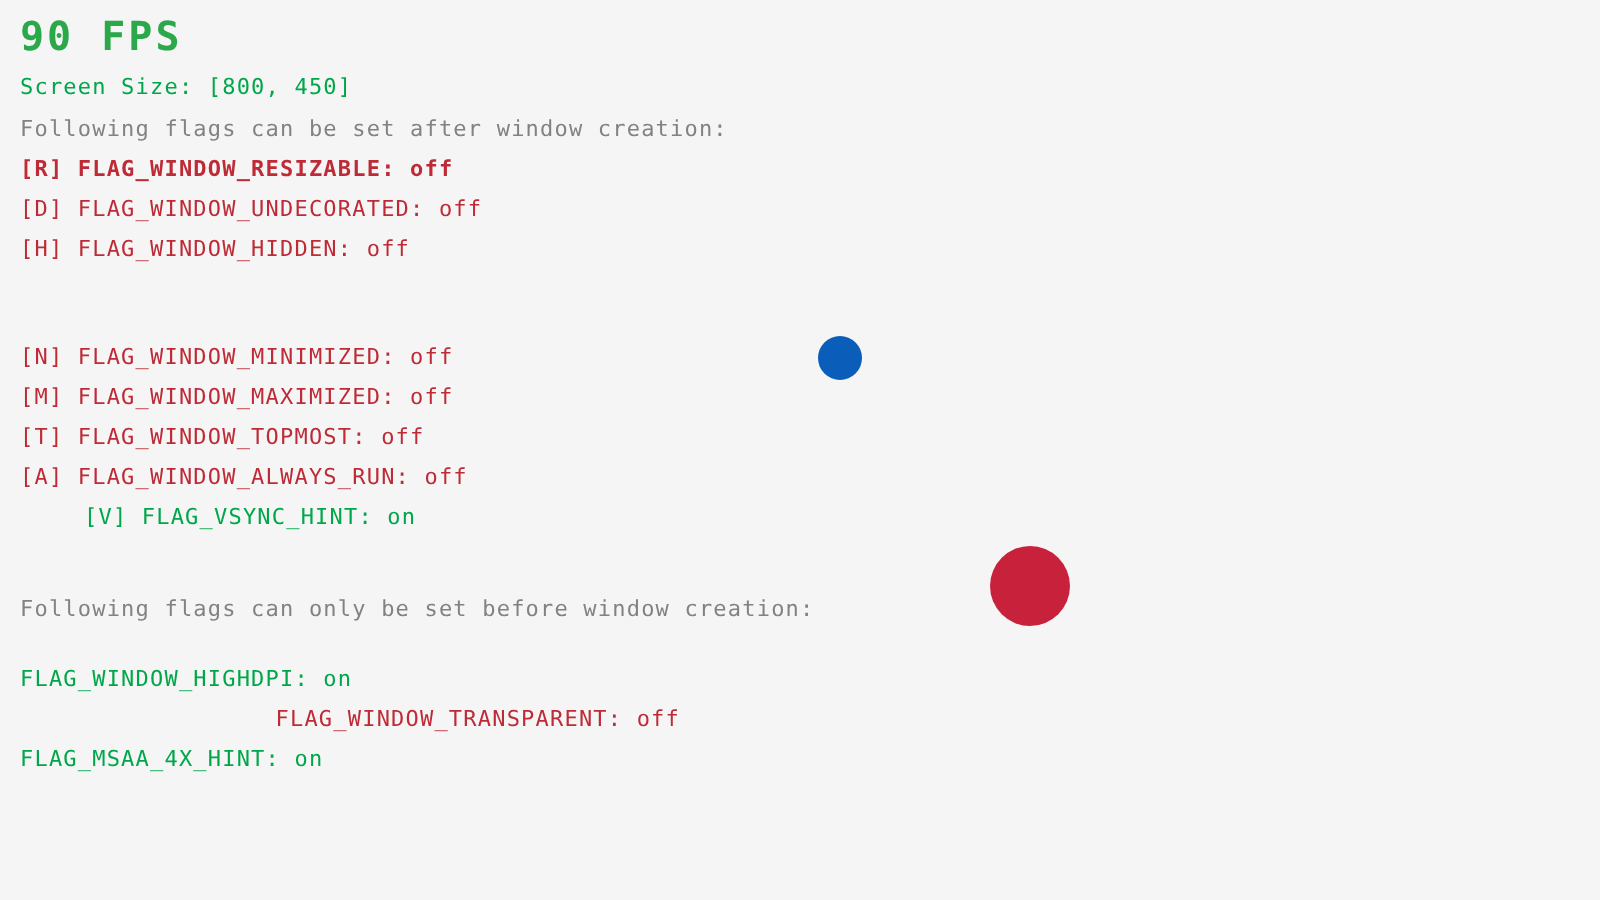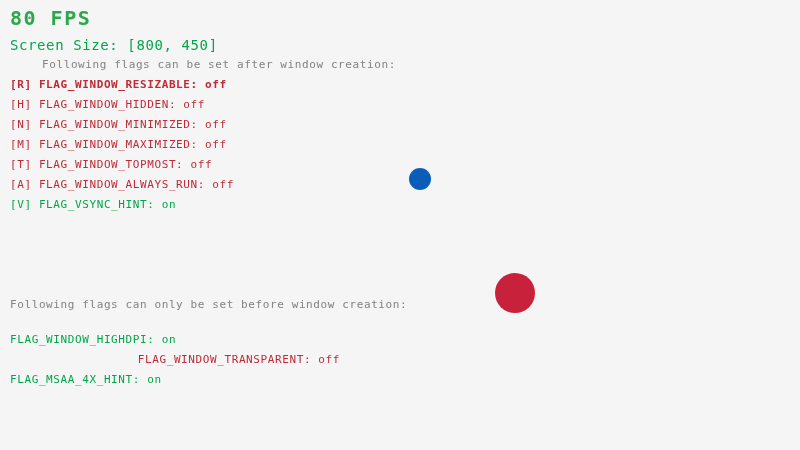--- a/index.html
+++ b/index.html
@@ -32,32 +32,32 @@
     top: 8px;
     font-size: 20px;
     font-weight: bold;
     color: #2ba84a;
     letter-spacing: 1.5px;
   }
 
   #screen-size {
     left: 10px;
     top: 38px;
-    font-size: 14px;
+    font-size: 11px;
     color: #00a74a;
     letter-spacing: 0.6px;
   }
 
   .section-heading {
     left: 10px;
     font-size: 11px;
     color: #828282;
     letter-spacing: 0.6px;
   }
-  #heading-after  { top: 59px; margin-left: 32px; }
+  #heading-after  { top: 59px; }
   #heading-before { top: 299px; }
 
   
   #flag-list-after {
     position: absolute;
     left: 10px;
     top: 79px;
     width: 330px;
   }
   #flag-list-before {
@@ -94,34 +94,35 @@
     left: 495px;
     top: 273px;
     background: #c8213c;
   }
 </style>
 </head>
 <body>
 
 <div id="app" style="background: rgb(245, 245, 245);">
 
-  <div class="txt" id="fps-counter" style="color: rgb(43, 168, 74);">80 FPS</div>
+  <div class="txt" id="fps-counter" style="color: rgb(43, 168, 74);">90 FPS</div>
 
   <div class="txt" id="screen-size" style="color: rgb(0, 167, 74);">Screen Size: [800, 450]</div>
 
   <div class="txt section-heading" id="heading-after" style="color: rgb(130, 130, 130);">Following flags can be set after window creation:</div>
 
   <div id="flag-list-after">
       <div class="flag-row off" style="color: rgb(190, 43, 55); font-weight: bold;">[R] FLAG_WINDOW_RESIZABLE: off</div>
+      <div class="flag-row off" style="color: rgb(190, 43, 55);">[D] FLAG_WINDOW_UNDECORATED: off</div>
       <div class="flag-row off" style="color: rgb(190, 43, 55);">[H] FLAG_WINDOW_HIDDEN: off</div>
-      <div class="flag-row off" style="color: rgb(190, 43, 55);">[N] FLAG_WINDOW_MINIMIZED: off</div>
+      <div class="flag-row off" style="color: rgb(190, 43, 55); margin-top: 34px;">[N] FLAG_WINDOW_MINIMIZED: off</div>
       <div class="flag-row off" style="color: rgb(190, 43, 55);">[M] FLAG_WINDOW_MAXIMIZED: off</div>
       <div class="flag-row off" style="color: rgb(190, 43, 55);">[T] FLAG_WINDOW_TOPMOST: off</div>
       <div class="flag-row off" style="color: rgb(190, 43, 55);">[A] FLAG_WINDOW_ALWAYS_RUN: off</div>
-      <div class="flag-row on" style="color: rgb(0, 167, 74);">[V] FLAG_VSYNC_HINT: on</div>
+      <div class="flag-row on" style="color: rgb(0, 167, 74); margin-left: 32px;">[V] FLAG_VSYNC_HINT: on</div>
     </div>
 
   <div class="txt section-heading" id="heading-before" style="color: rgb(130, 130, 130); text-align: right;">Following flags can only be set before window creation:</div>
 
   <div id="flag-list-before">
       <div class="flag-row on" style="color: rgb(0, 167, 74);">FLAG_WINDOW_HIGHDPI: on</div>
       <div class="flag-row off" style="color: rgb(190, 43, 55); text-align: right;">FLAG_WINDOW_TRANSPARENT: off</div>
       <div class="flag-row on" style="color: rgb(0, 167, 74);">FLAG_MSAA_4X_HINT: on</div>
     </div>
 

